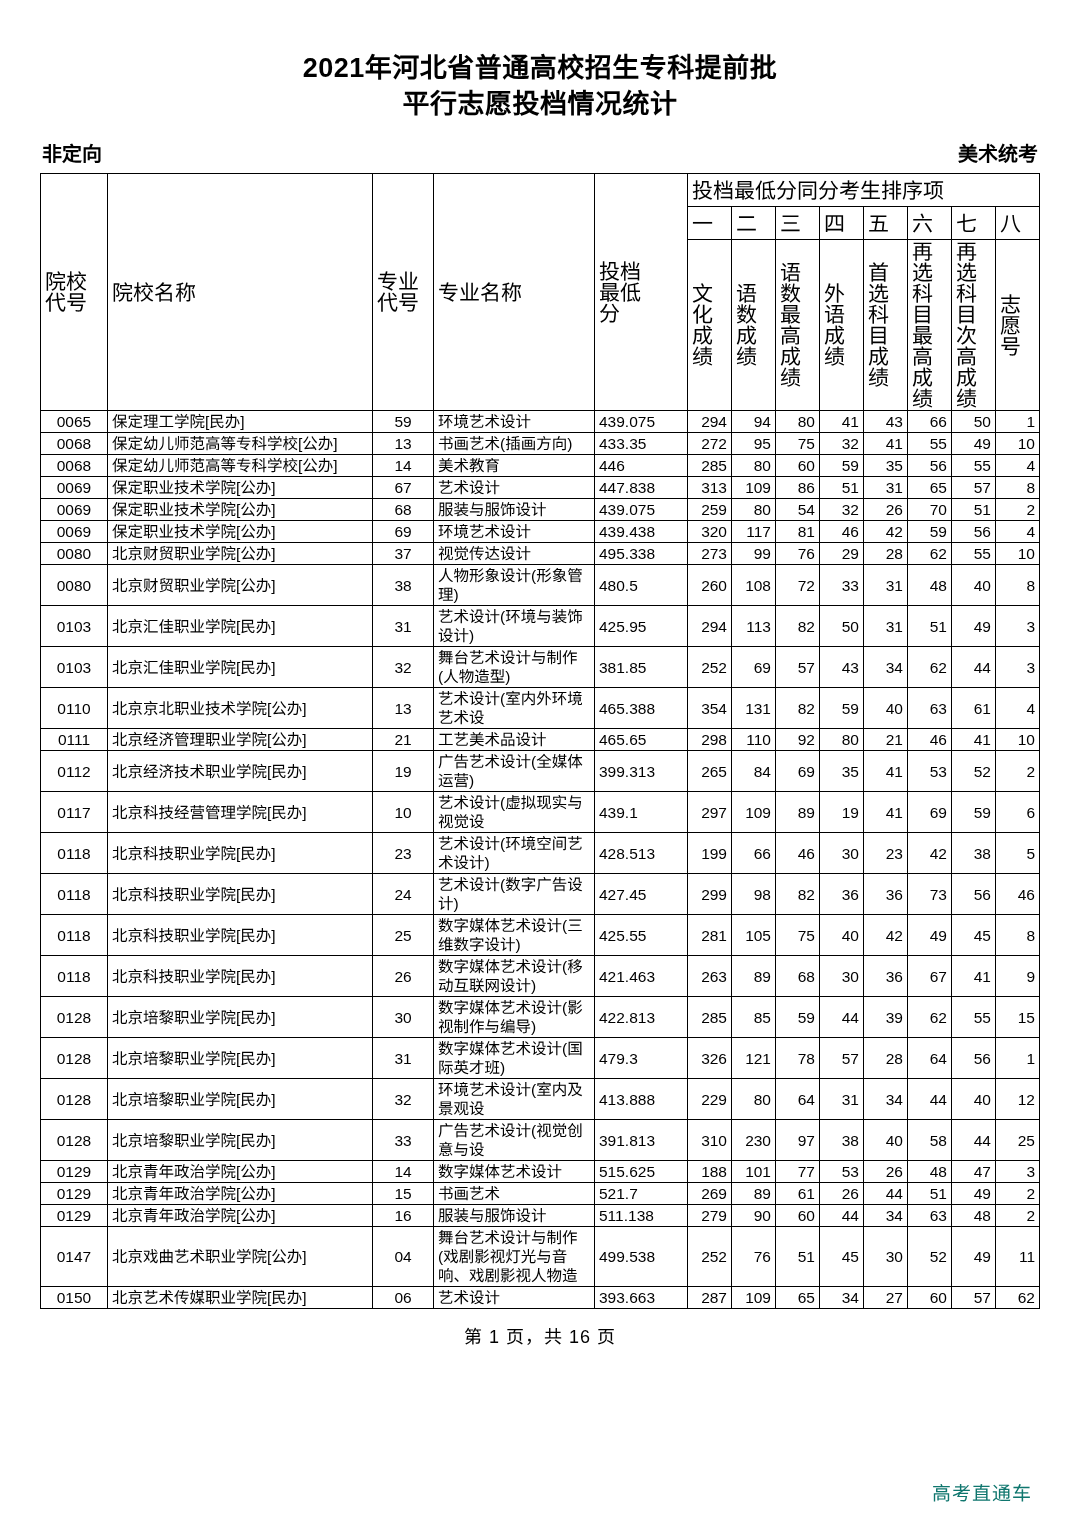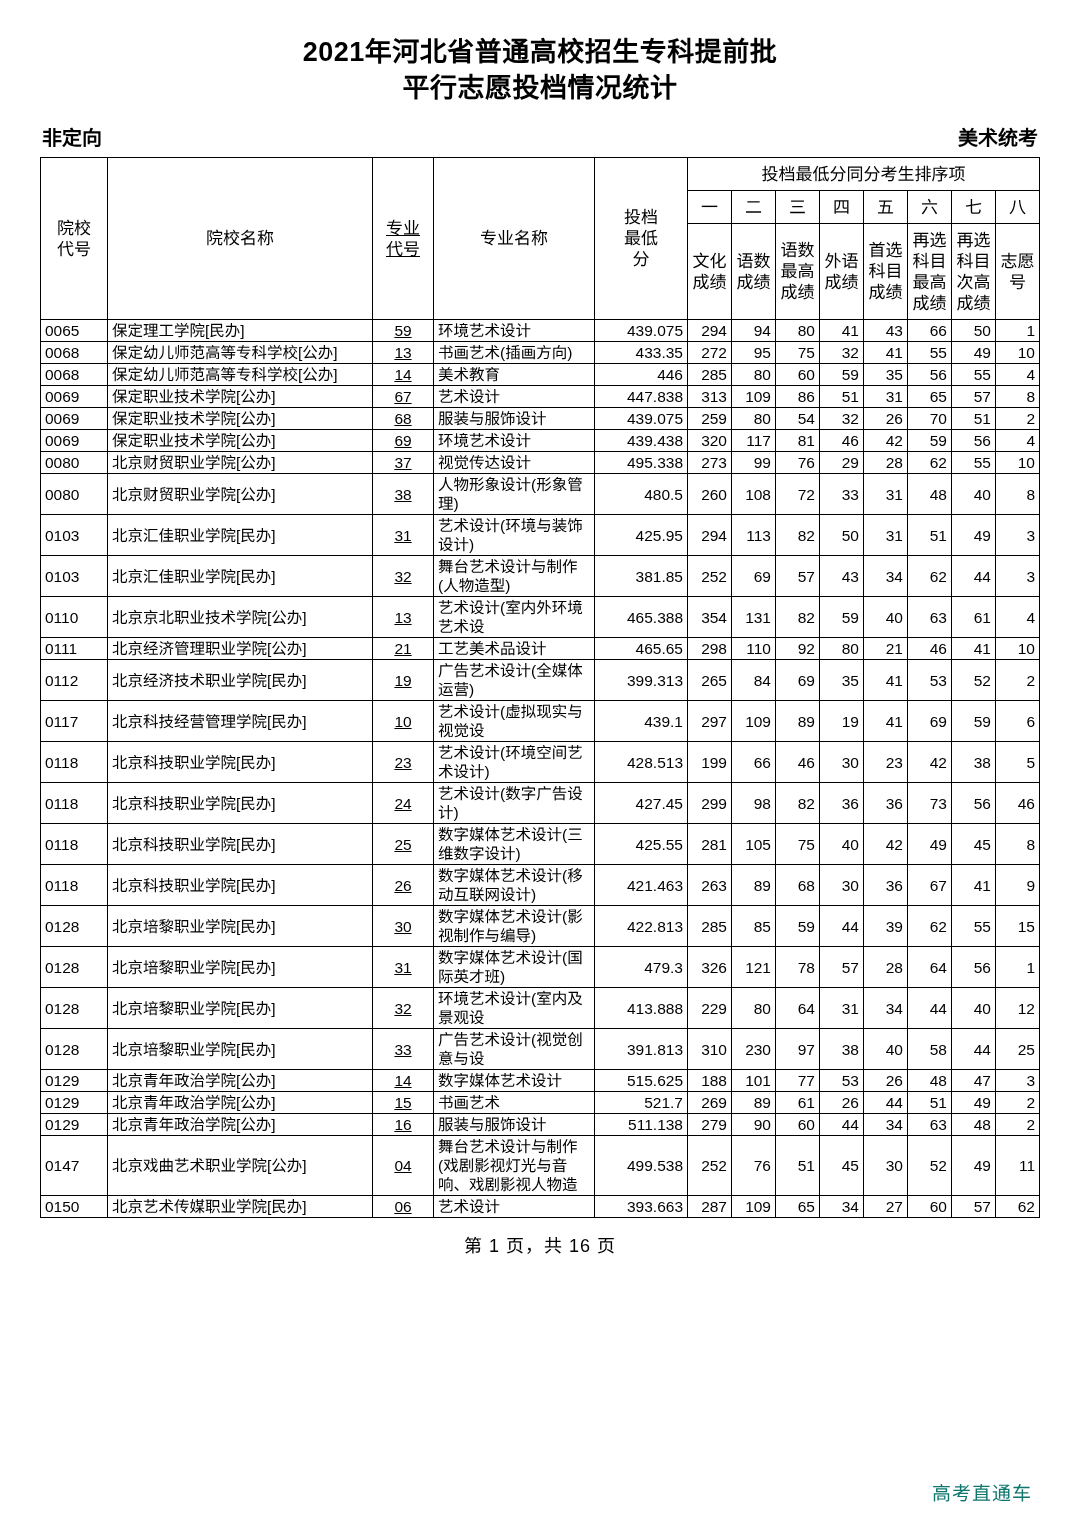--- a/index.html
+++ b/index.html
@@ -22,21 +22,21 @@
     height: 1527px;
     box-sizing: border-box;
     padding: 0 40px;
   }
   .doc-title {
     text-align: center;
     font-size: 27px;
     font-weight: bold;
     line-height: 36px;
     letter-spacing: 0.5px;
-    padding-top: 34px;
+    padding-top: 50px;
   }
   .doc-title .line2 { display: block; }
   .subhead {
     display: flex;
     justify-content: space-between;
     align-items: flex-end;
     font-size: 20px;
     font-weight: bold;
     margin-top: 16px;
     padding: 0 2px 6px 2px;
@@ -48,33 +48,33 @@
     font-size: 15.5px;
   }
   table.stats th, table.stats td {
     border: 1px solid #000;
     padding: 1px 4px;
     vertical-align: middle;
     line-height: 19px;
     font-weight: normal;
   }
   table.stats thead th {
-    text-align: center;
-    font-size: 17px;
+    text-align: left;
+    font-size: 21px;
     line-height: 21px;
   }
   .hdr-group { font-size: 18px; height: 30px; }
   .hdr-ord { font-size: 19px; height: 30px; }
   .hdr-vert { height: 96px; }
   .hdr-stack { display: block; }
-  .c-code   { width: 58px;  text-align: left; }
+  .c-code   { width: 58px;  text-align: center; }
   .c-school { width: 256px; text-align: left; padding-left: 6px; }
-  .c-mcode  { width: 52px;  text-align: center; text-decoration: underline; }
+  .c-mcode  { width: 52px;  text-align: center; }
   .c-major  { width: 152px; text-align: left; padding-left: 6px; margin-left: 20px; }
-  .c-score  { width: 84px;  text-align: right; padding-right: 6px; }
+  .c-score  { width: 84px;  padding-right: 6px; }
   .c-num    { width: 48px;  text-align: right; padding-right: 6px; }
   .c-num-w  { width: 50px;  text-align: right; padding-right: 6px; }
   td.num { text-align: right; padding-right: 6px; }
   .major-clip {
     display: block;
     max-height: 96px;
     overflow: hidden;
   }
   .footer-page {
     text-align: center;

